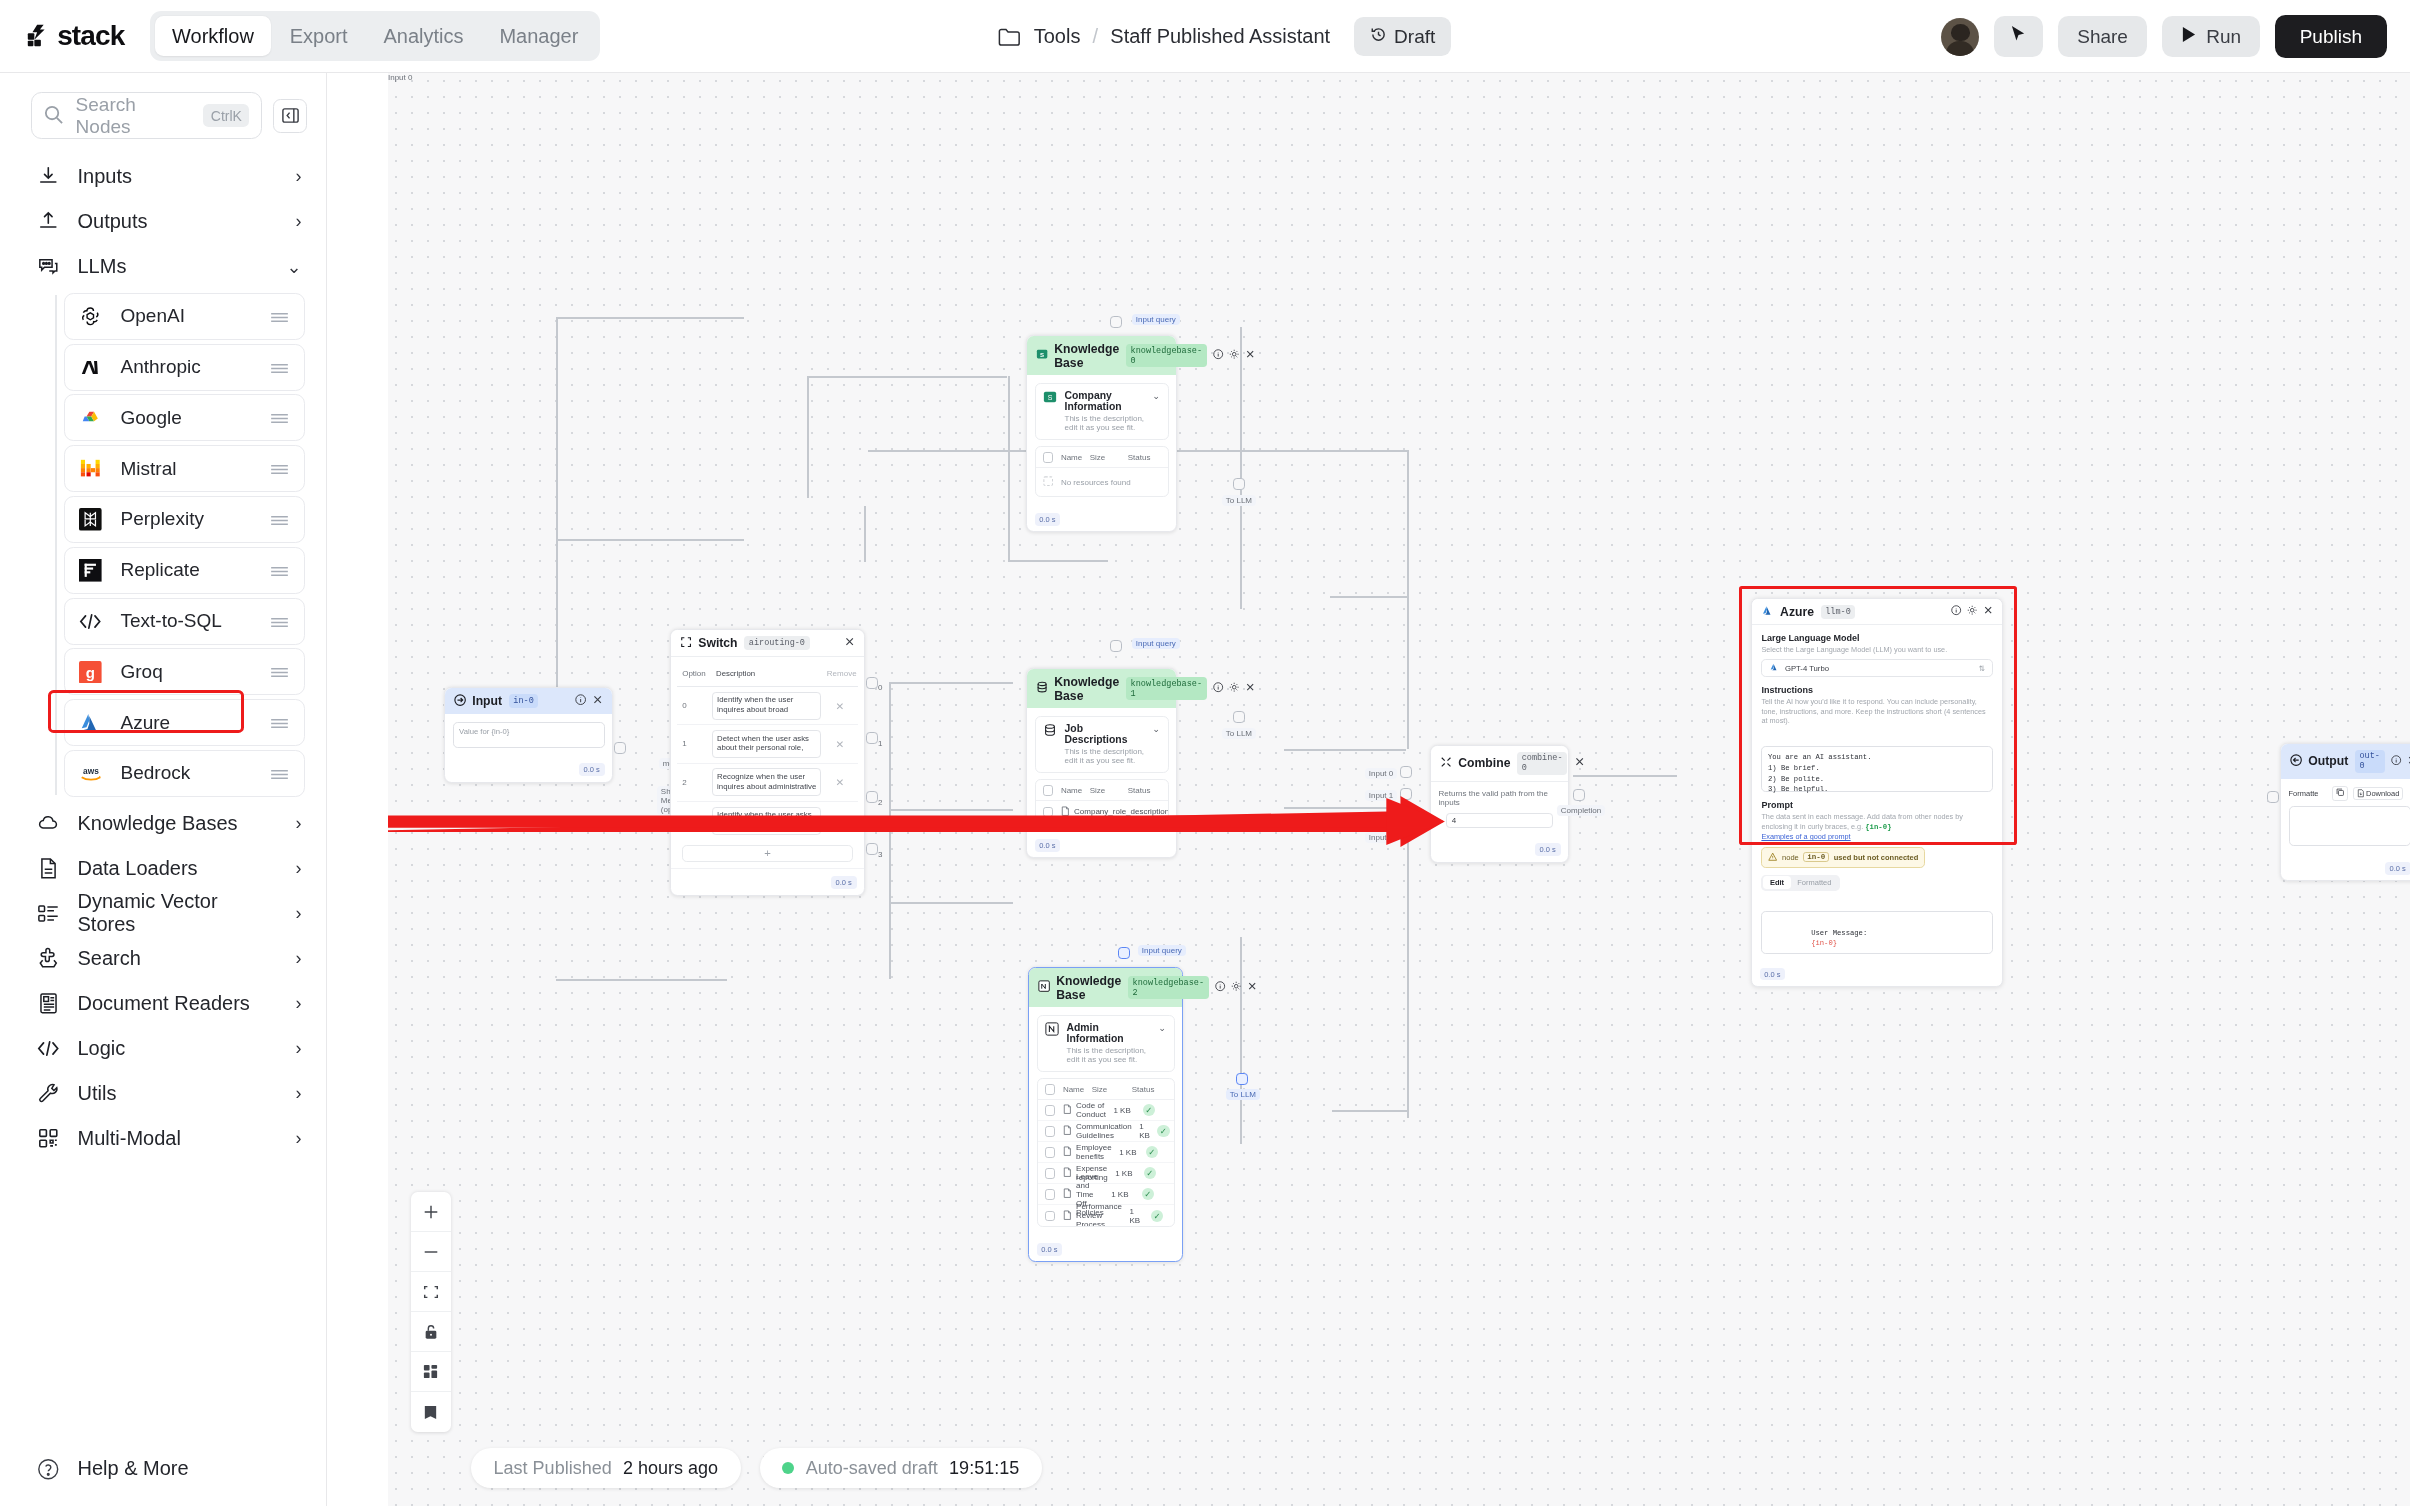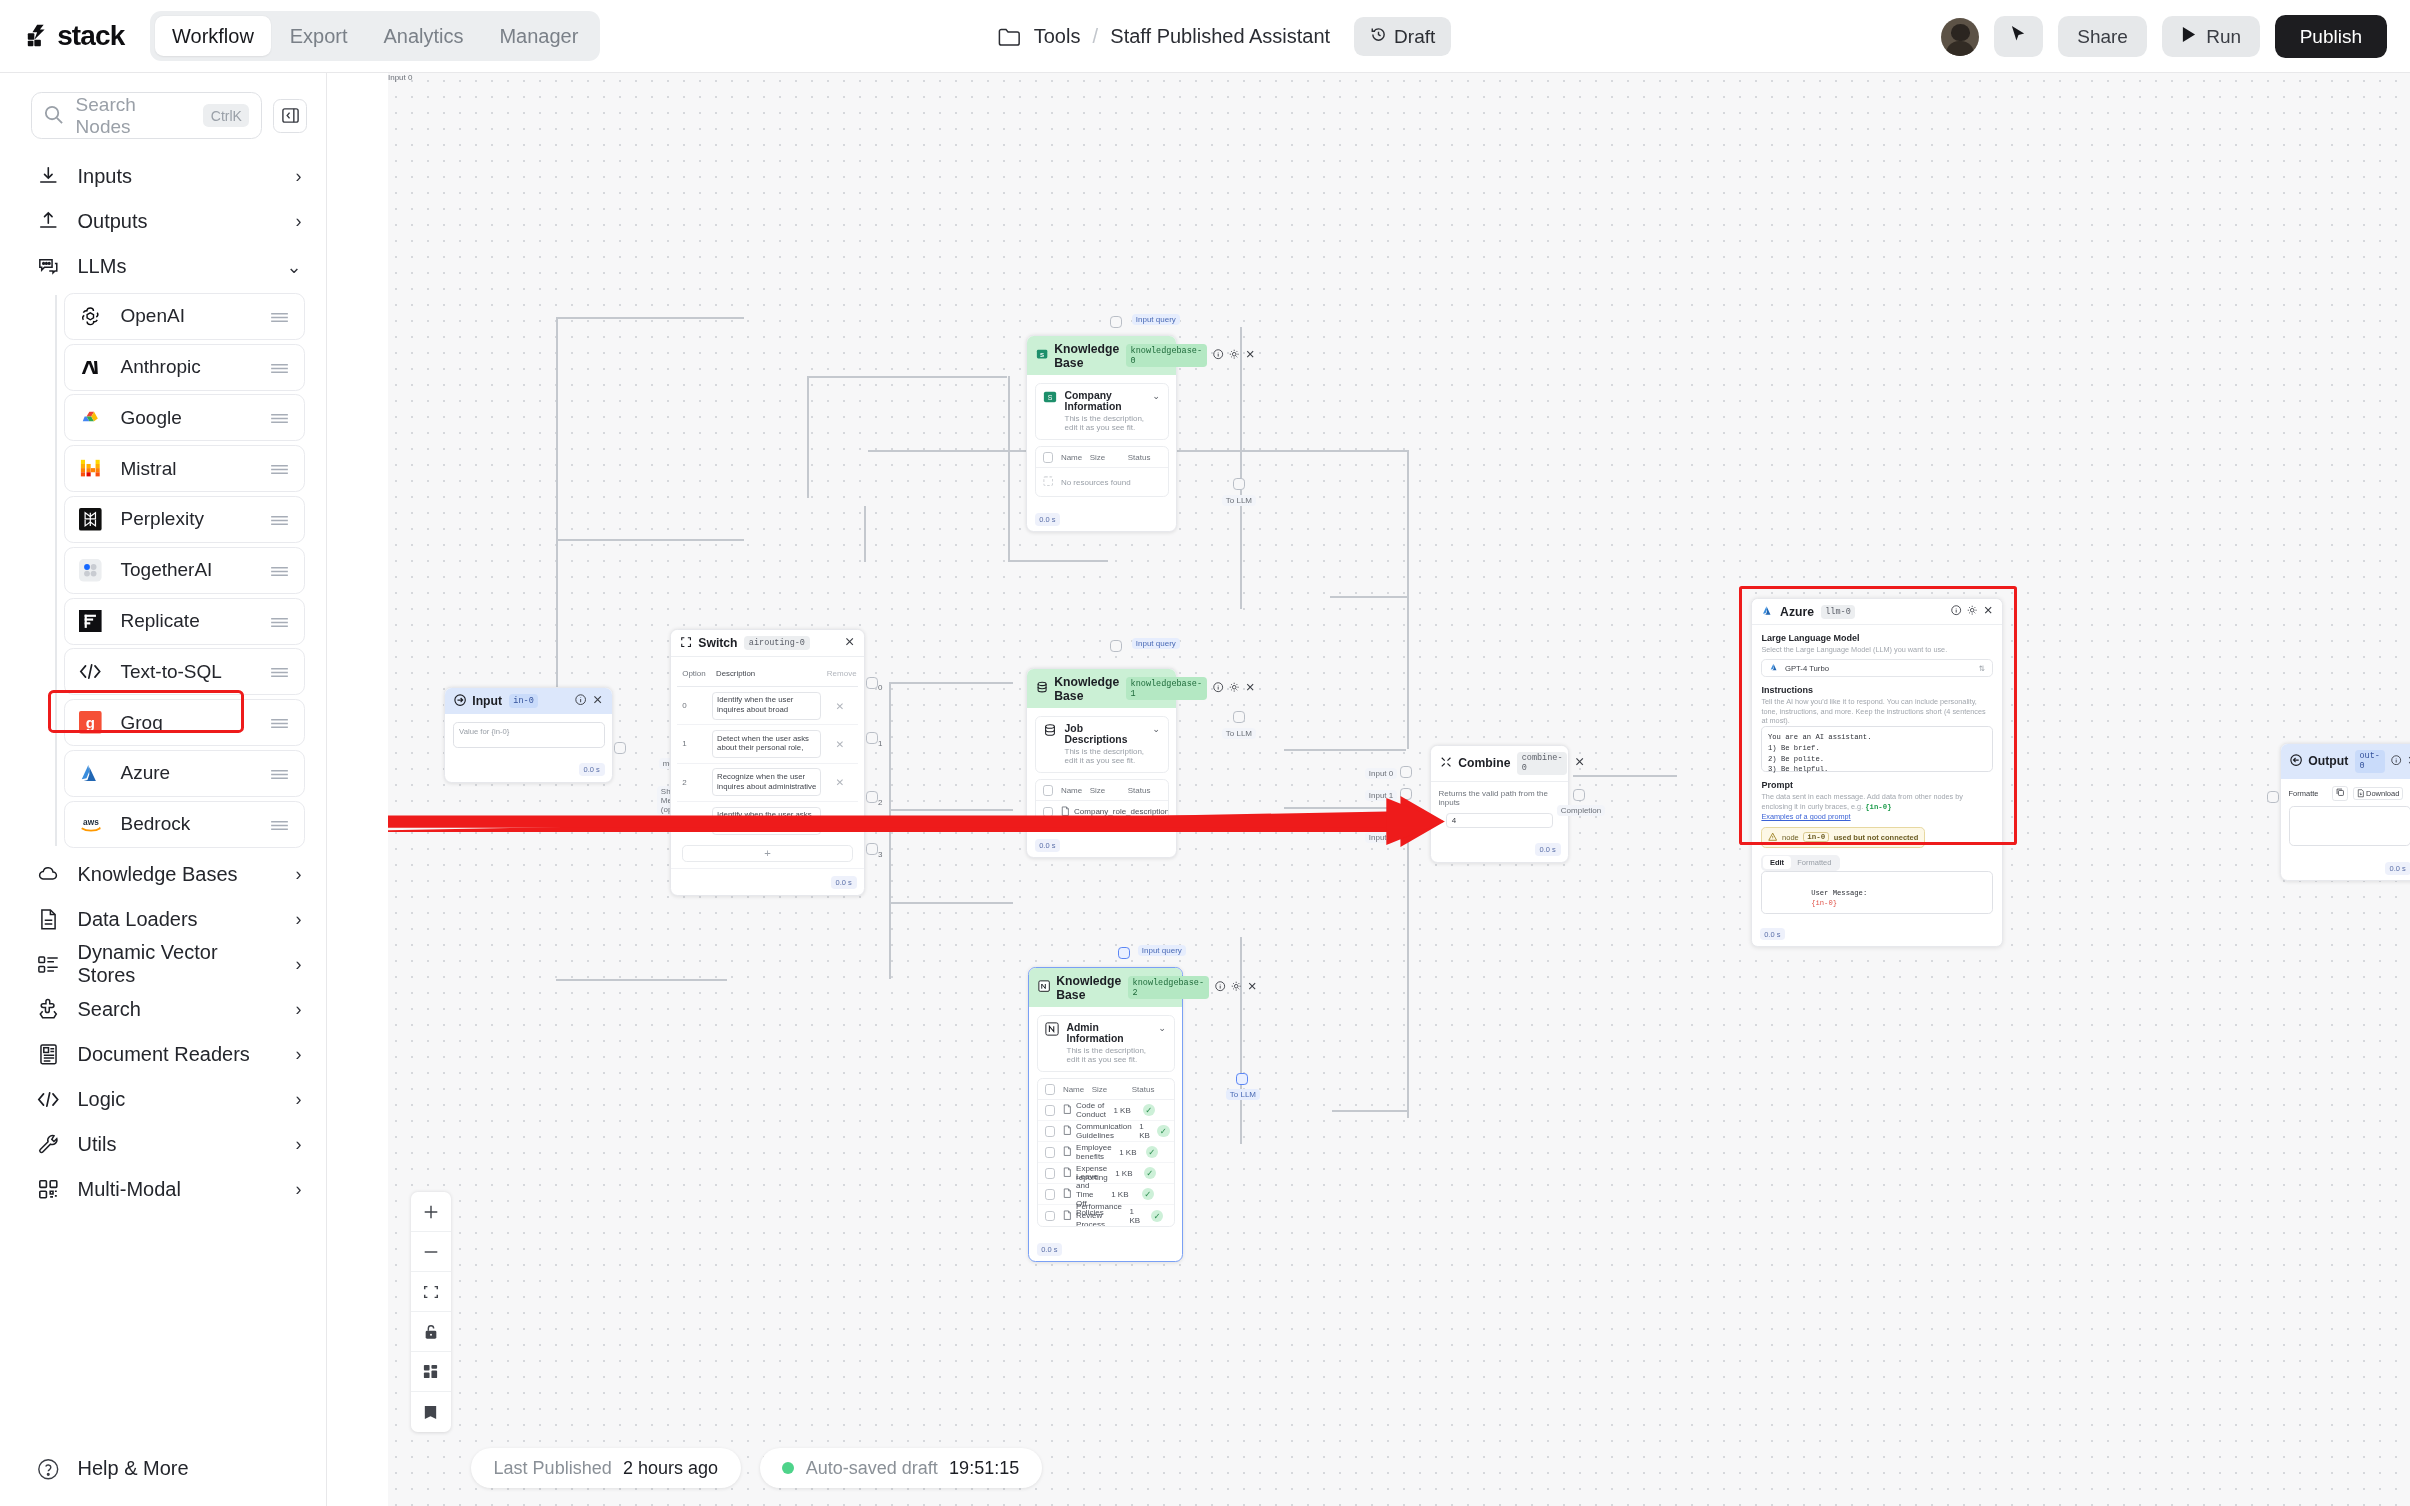--- a/index.html
+++ b/index.html
@@ -194,21 +194,21 @@
     display: flex; align-items: center; justify-content: center; color: #9aa0a8; font-size: 11.3px; }
 
   
   .az-wrap { position: absolute; left: 1363px; top: 525px; width: 252px; height: 234px; }
   .az-card { width: 252px; background: #fff; border-radius: 6.6px; border: 0.9px solid #e7e8ec;
     box-shadow: 0 0.9px 4.7px rgba(16,18,24,.10); }
   .az-sec-t { font-size: 9px; font-weight: 700; color: #24262c; }
   .az-sec-s { font-size: 7.3px; color: #a2a7ae; line-height: 1.35; margin-top: 1.9px; }
   .az-select { border: 0.9px solid #e4e6ea; border-radius: 4.7px; height: 18px; display: flex;
     align-items: center; gap: 5.6px; padding: 0 6.6px; margin-top: 4.7px; font-size: 7.7px; color: #3a3d44; }
-  .az-ta { border: 0.9px solid #dfe1e6; border-radius: 4.7px; margin-top: 0;
+  .az-ta { border: 0.9px solid #dfe1e6; border-radius: 4.7px; margin-top: 20px;
     font-family: "Liberation Mono", monospace; font-size: 7.2px; color: #2d3037;
     padding: 4.7px 5.6px; line-height: 1.5; white-space: pre; position: relative; }
   .warn { border: 0.9px solid #e7d8a0; background: #fdf8e6; border-radius: 4.7px;
     display: flex; align-items: center; gap: 4.7px; padding: 3.8px 5.6px; margin-top: 5.6px;
     font-size: 7.5px; color: #6b5c22; width: fit-content; }
   .warn-tag { border: 0.9px solid #d9c98e; border-radius: 2.8px; padding: 0 2.8px;
     font-family: "Liberation Mono", monospace; font-weight: 700; }
   .seg { display: inline-flex; background: #f0f1f4; border-radius: 4.7px; padding: 1.9px; margin-top: 6.6px; }
   .seg-i { font-size: 7.5px; padding: 1.9px 6.6px; border-radius: 3.8px; color: #9aa0a8; }
   .seg-i.on { background: #fff; color: #24262c; font-weight: 700; }
@@ -459,37 +459,20 @@
           </svg>
         </span>
         <span class="sub-label">Perplexity</span>
         <span class="grip">
           <svg width="21" height="13" viewBox="0 0 22 14" stroke="#a7adb7" stroke-width="1.8">
               <path d="M2 3h18M2 7h18M2 11h18"></path>
             </svg>
         </span>
       </div>
 
-      <div class="sub-item">
-        <span class="sub-ico">
-          <svg width="22.6" height="22.6" viewBox="0 0 24 24">
-            <rect width="24" height="24" rx="5" fill="#eceef0"></rect>
-            <circle cx="8.5" cy="8.5" r="3.1" fill="#1668ff"></circle>
-              <circle cx="15.5" cy="8.5" r="3.1" fill="#c9ccd2"></circle>
-            <circle cx="8.5" cy="15.5" r="3.1" fill="#c9ccd2"></circle>
-              <circle cx="15.5" cy="15.5" r="3.1" fill="#c9ccd2"></circle>
-          </svg>
-        </span>
-        <span class="sub-label">TogetherAI</span>
-        <span class="grip">
-          <svg width="21" height="13" viewBox="0 0 22 14" stroke="#a7adb7" stroke-width="1.8">
-              <path d="M2 3h18M2 7h18M2 11h18"></path>
-            </svg>
-        </span>
-      </div>
 
       <div class="sub-item">
         <span class="sub-ico">
           <svg width="22.6" height="22.6" viewBox="0 0 24 24">
             <rect width="24" height="24" fill="#0e0e11"></rect>
             <g fill="#fff">
                 <rect x="6" y="5" width="12" height="2.3"></rect>
                 <rect x="6" y="9" width="9" height="2.3"></rect>
                 <rect x="6" y="13" width="6" height="2.3"></rect>
                 <rect x="6" y="5" width="2.3" height="14"></rect>

